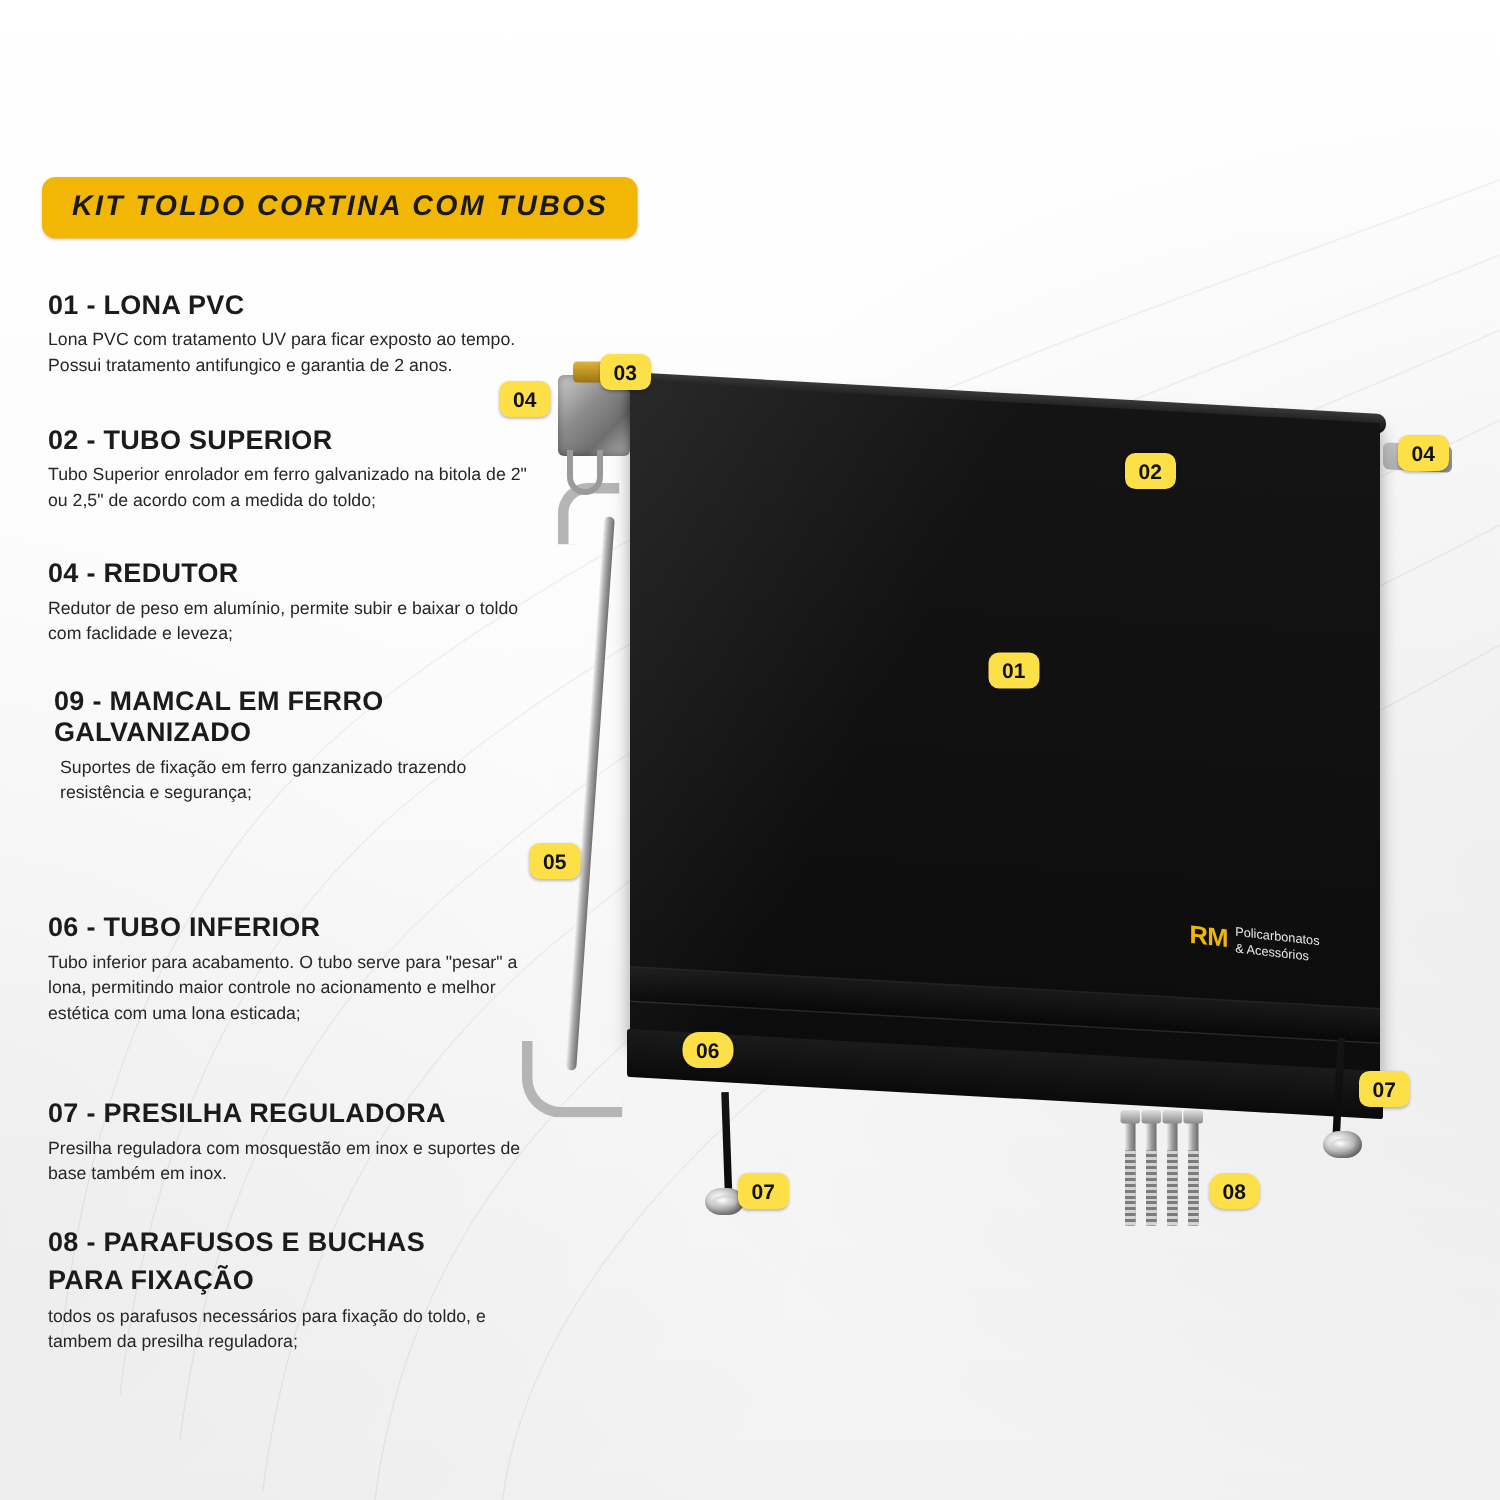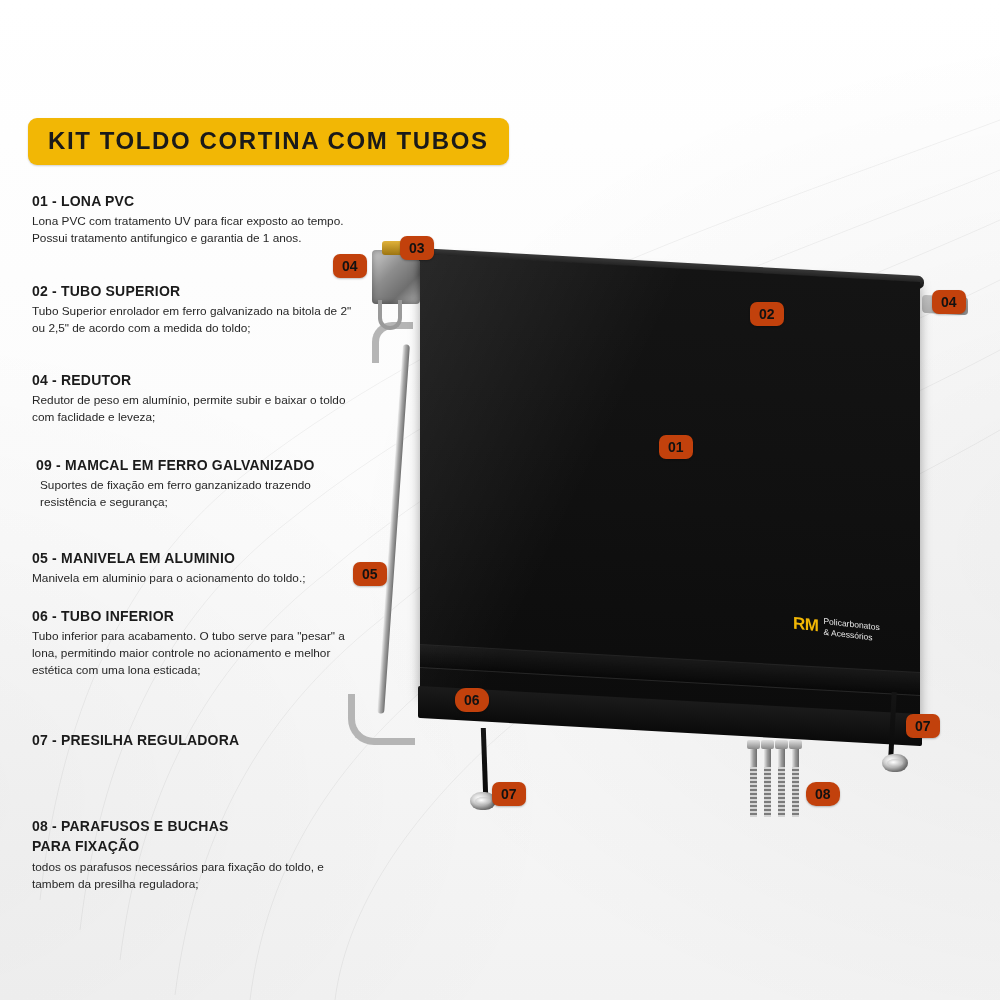--- a/index.html
+++ b/index.html
@@ -20,48 +20,49 @@
     z-index:0;
   }
   .bg-swirl svg{position:absolute;inset:0;width:1000px;height:1000px;}
   .frame{position:absolute;inset:0;z-index:2;}
 
   
   .title-badge{
     position:absolute;left:28px;top:118px;
     background:#F2B705;
     color:#1a1a1a;
-    font-size:24px;
+    font-size:19px;
     letter-spacing:1.6px;
     font-weight:700;
     padding:9px 20px 10px 20px;
     border-radius:9px;
     box-shadow:0 1px 2px rgba(0,0,0,.18);
+    font-style:italic;
   }
 
   
   .item{position:absolute;width:320px;left:32px;}
   .item h3{
     margin:0 0 4px 0;
-    font-size:14px;
+    font-size:18px;
     font-weight:700;
     color:#1b1b1b;
     letter-spacing:.2px;
   }
   .item p{
     margin:0;
     font-size:11.8px;
     line-height:1.42;
     color:#262626;
   }
 
   
   .num{
     position:absolute;
-    background:#c2410c;
+    background:#fde047;
     color:#111;
     font-weight:700;
     font-size:14px;
     border-radius:7px;
     padding:5px 9px 5px 9px;
     line-height:1;
     box-shadow:0 1px 2px rgba(0,0,0,.25);
     z-index:30;
   }
 
@@ -193,50 +194,47 @@
     </g>
   </svg>
 </div>
 
 <div class="frame">
 
   <div class="title-badge">KIT TOLDO CORTINA COM TUBOS</div>
 
   <div class="item" style="top:193px;">
     <h3>01 - LONA PVC</h3>
-    <p>Lona PVC com tratamento UV para ficar exposto ao tempo. Possui tratamento antifungico e garantia de 1 anos.</p>
+    <p>Lona PVC com tratamento UV para ficar exposto ao tempo. Possui tratamento antifungico e garantia de 2 anos.</p>
   </div>
 
   <div class="item" style="top:283px;">
     <h3>02 - TUBO SUPERIOR</h3>
     <p>Tubo Superior enrolador em ferro galvanizado na bitola de 2" ou 2,5" de acordo com a medida do toldo;</p>
   </div>
 
   <div class="item" style="top:372px;">
     <h3>04 - REDUTOR</h3>
     <p>Redutor de peso em alumínio, permite subir e baixar o toldo com faclidade e leveza;</p>
   </div>
 
   <div class="item" style="top:457px;left:36px;">
     <h3>09 - MAMCAL  EM FERRO GALVANIZADO</h3>
     <p style="padding-left:4px;">Suportes de fixação em ferro ganzanizado trazendo resistência e segurança;</p>
   </div>
 
-  <div class="item" style="top:550px;">
-    <h3>05 - MANIVELA EM ALUMINIO</h3>
-    <p>Manivela em aluminio para o acionamento do toldo.;</p>
-  </div>
 
   <div class="item" style="top:608px;">
     <h3>06 - TUBO INFERIOR</h3>
     <p>Tubo inferior para acabamento. O tubo serve para "pesar" a lona, permitindo maior controle no acionamento e melhor estética com uma lona esticada;</p>
   </div>
 
   <div class="item" style="top:732px;">
     <h3>07 - PRESILHA REGULADORA</h3>
+    <p>Presilha reguladora com mosquestão em inox e suportes de base também em inox.</p>
   </div>
 
   <div class="item" style="top:818px;">
     <h3>08 - PARAFUSOS E BUCHAS</h3>
     <h3 style="margin-bottom:5px;">PARA FIXAÇÃO</h3>
     <p>todos os parafusos necessários para fixação do toldo, e tambem da presilha reguladora;</p>
   </div>
 
   <div class="awning-wrap">
 

